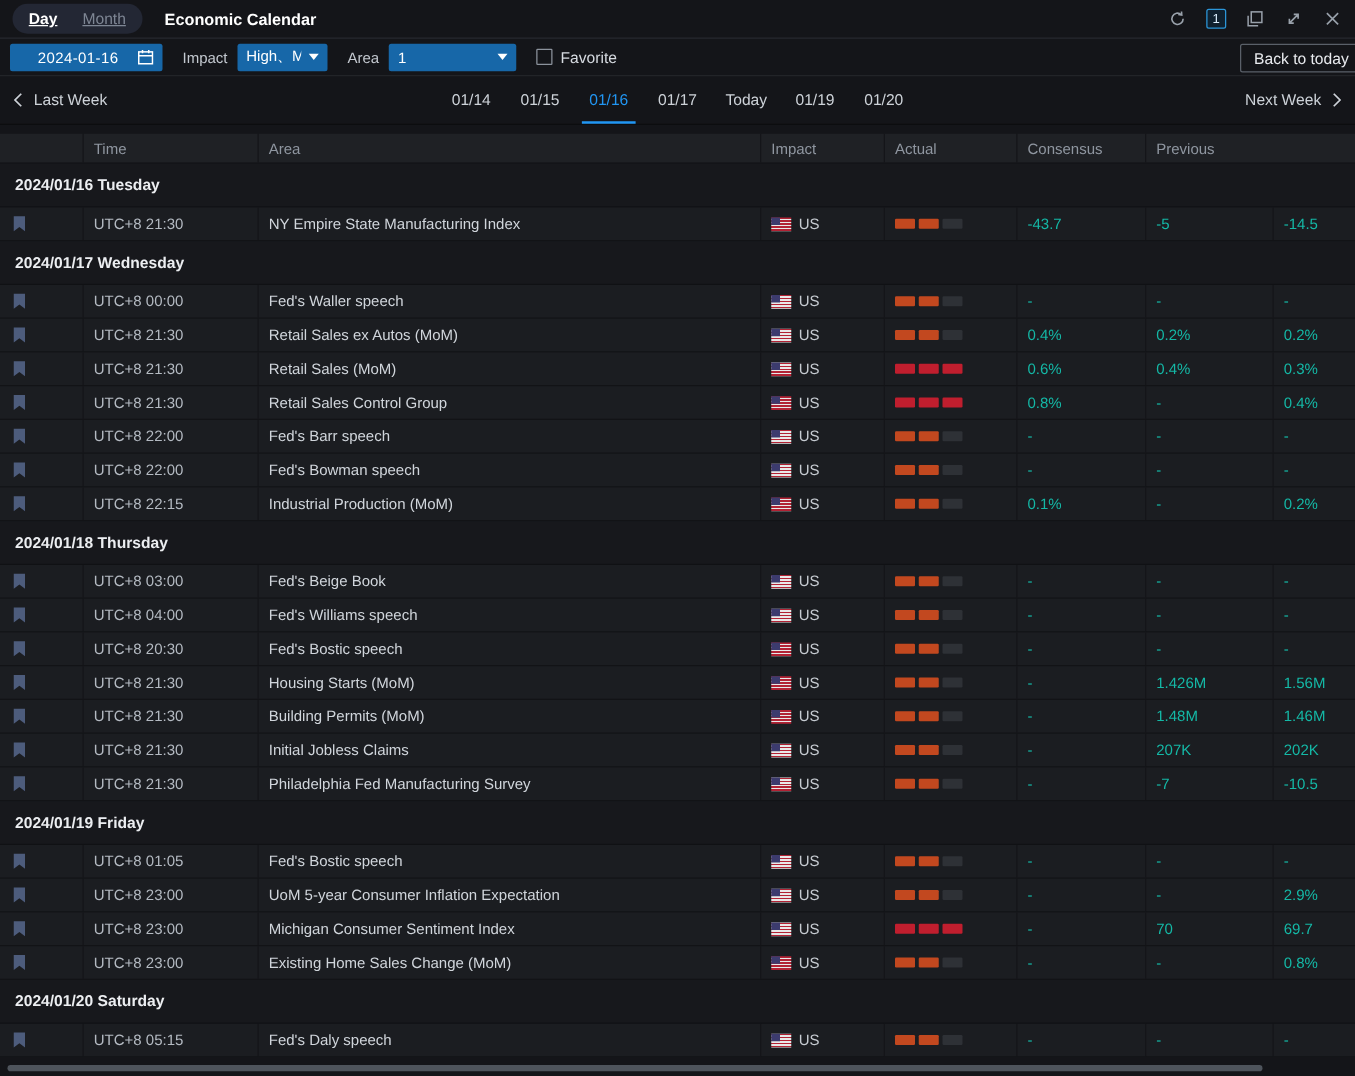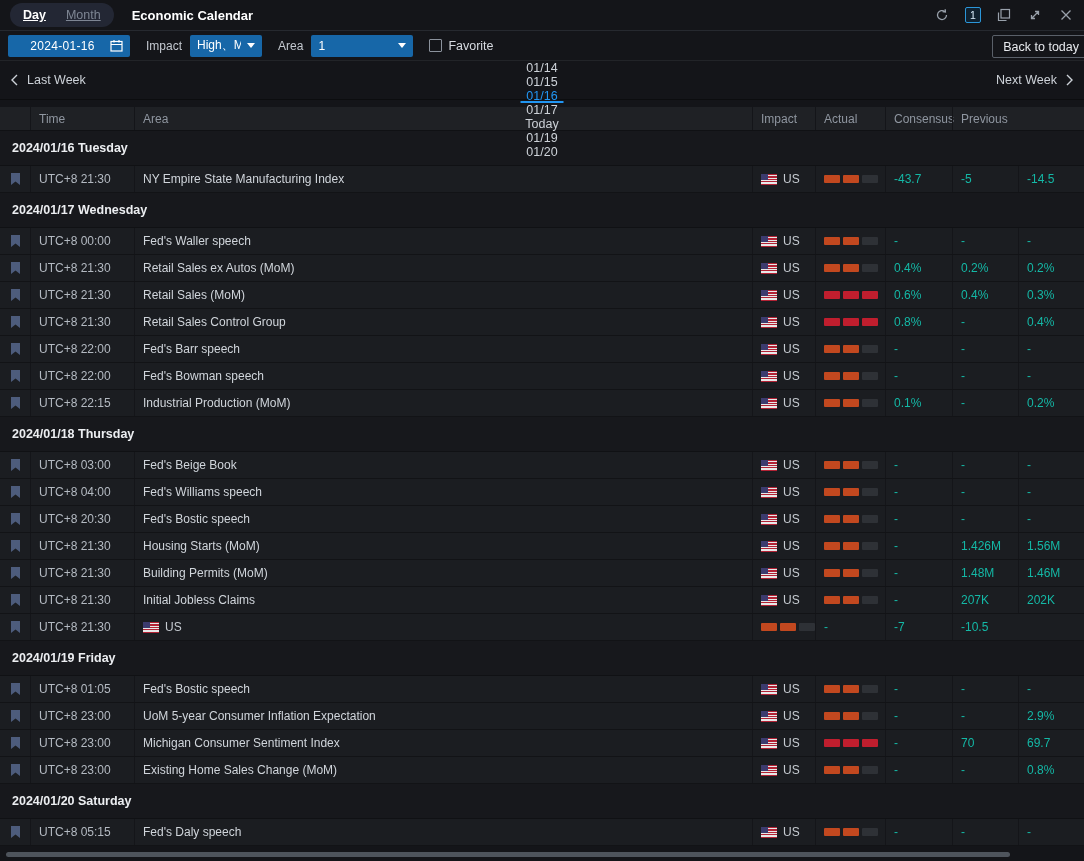--- a/index.html
+++ b/index.html
@@ -63,35 +63,36 @@
   }
 
   
   .weeknav {
     height:39px; display:flex; align-items:center; position:relative;
     border-bottom:1px solid #0c0d0f; padding:0 10px;
   }
   .wk-side { display:flex; align-items:center; gap:8px; color:#cdd2d8; font-size:12.5px; cursor:pointer; }
   .wk-next { margin-left:auto; }
   .chev { color:#cdd2d8; }
-  .day-tabs { position:absolute; left:50%; transform:translateX(-50%); top:0; height:100%; display:flex;flex-direction:column; }
+  .day-tabs { position:absolute; left:50%; transform:translateX(-50%); top:0; height:100%; display:flex; }
   .day-tab {
     width:55px; height:100%; display:flex; align-items:center; justify-content:center;
     color:#cdd2d8; font-size:12.5px; cursor:pointer; position:relative;
   }
   .day-tab.active { color:#2196f3; }
   .day-tab.active::after {
     content:""; position:absolute; bottom:0; left:6px; right:6px; height:2px; background:#2196f3;
   }
 
   
   .table-wrap { margin-top:7px; }
   .grid-row {
     display:grid;
     grid-template-columns:30px 104px minmax(0,1fr) 63px 70px 67px 66px 66px;
+    gap:36px;
   }
   .thead { height:24px; background:#1f2125; border-bottom:1px solid #101114; }
   .thead .cell {
     display:flex; align-items:center; padding:0 8px;
     color:#8f96a0; font-size:12px; border-left:1px solid #141519;
   }
   .thead .cell:first-child { border-left:none; }
 
   .group-header {
     height:35px; display:flex; align-items:center; padding:0 12px;
@@ -550,20 +551,21 @@
         <div class="cell val">207K</div>
         <div class="cell val">202K</div>
       </div>
       <div class="grid-row event-row">
         <div class="cell">
           <svg viewBox="0 0 11 14" class="bookmark">
             <path d="M1 1 H10 V13 L5.5 9.5 L1 13 Z" fill="#4d5c7c"></path>
           </svg>
         </div>
         <div class="cell time">UTC+8 21:30</div>
+        <div class="cell event">Philadelphia Fed Manufacturing Survey</div>
         <div class="cell">
           <span class="usflag"></span>
           <span class="area-name">US</span>
         </div>
         <div class="cell">
           <span class="impact-bars">
             <span class="ibar" style="background: rgb(194, 72, 31);"></span>
             <span class="ibar" style="background: rgb(194, 72, 31);"></span>
             <span class="ibar" style="background: rgb(46, 49, 54);"></span>
           </span>

